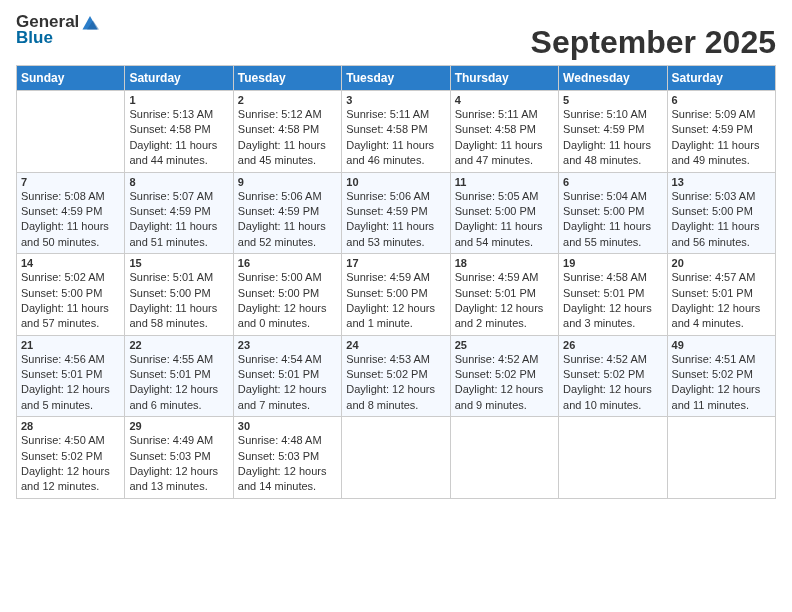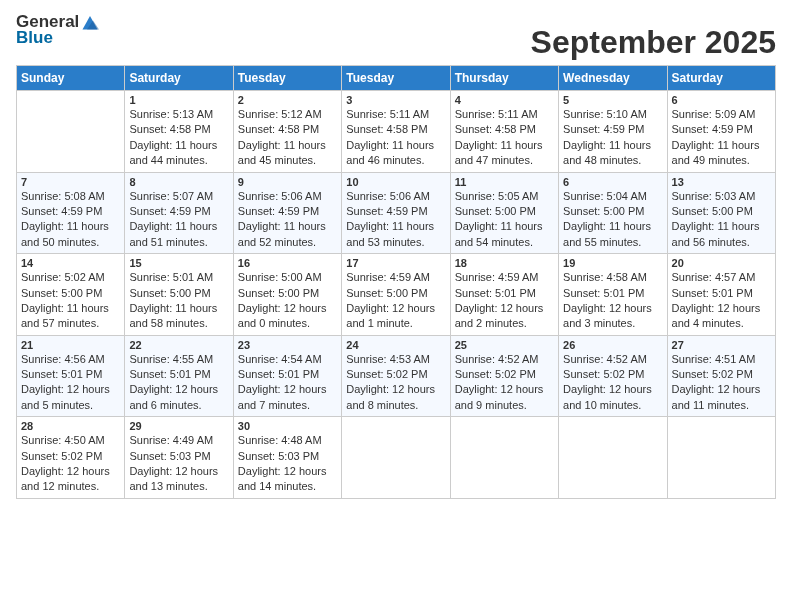--- a/index.html
+++ b/index.html
@@ -222,21 +222,21 @@
           </td>
           <td>
             <span class="day-number">25</span>
             <div class="cell-text">Sunrise: 4:52 AM<br>Sunset: 5:02 PM<br>Daylight: 12 hours<br>and 9 minutes.</div>
           </td>
           <td>
             <span class="day-number">26</span>
             <div class="cell-text">Sunrise: 4:52 AM<br>Sunset: 5:02 PM<br>Daylight: 12 hours<br>and 10 minutes.</div>
           </td>
           <td>
-            <span class="day-number">27</span>
+            <span class="day-number">49</span>
             <div class="cell-text">Sunrise: 4:51 AM<br>Sunset: 5:02 PM<br>Daylight: 12 hours<br>and 11 minutes.</div>
           </td>
         </tr>
         <tr>
           <td>
             <span class="day-number">28</span>
             <div class="cell-text">Sunrise: 4:50 AM<br>Sunset: 5:02 PM<br>Daylight: 12 hours<br>and 12 minutes.</div>
           </td>
           <td>
             <span class="day-number">29</span>

